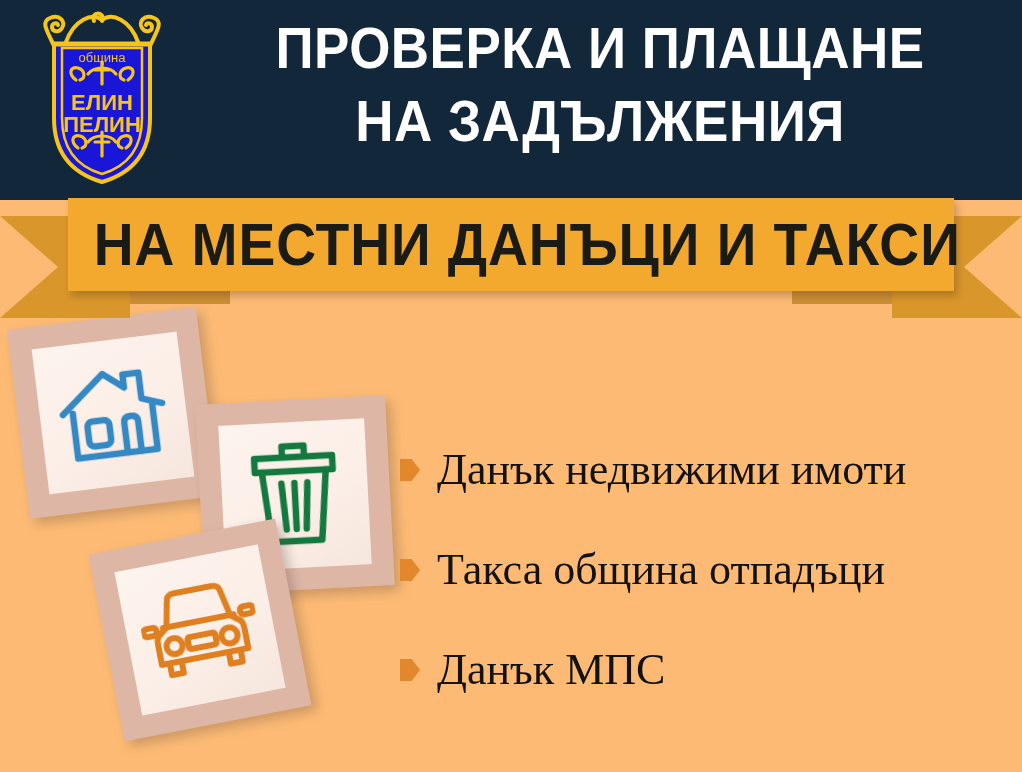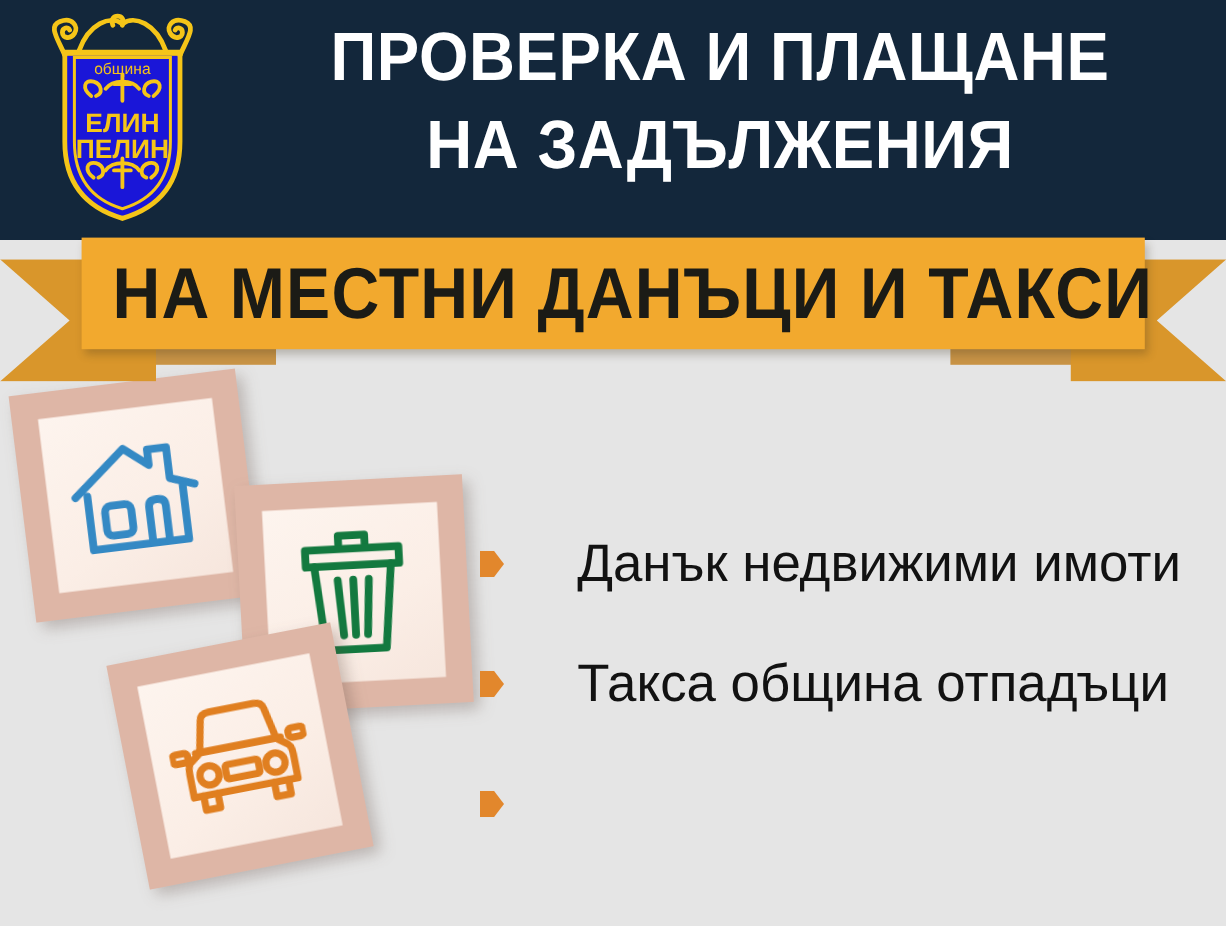--- a/index.html
+++ b/index.html
@@ -4,21 +4,21 @@
 <style>
   * { box-sizing: border-box; margin: 0; padding: 0; }
   html, body {
     width: 1022px; height: 772px;
     overflow: hidden;
     font-family: "Liberation Sans", sans-serif;
   }
   .poster {
     position: relative;
     width: 1022px; height: 772px;
-    background: #e5e5e5;
+    background: #fdba74;
     overflow: hidden;
   }
 
   
   .header {
     position: absolute;
     left: 0; top: 0;
     width: 1022px; height: 200px;
     background: #13273b;
     z-index: 2;
@@ -159,26 +159,25 @@
     height: 100px;
   }
   .bullet {
     flex: 0 0 auto;
     width: 20px; height: 22px;
     margin-right: 17px;
     background: #e2872c;
     clip-path: polygon(0 0, 58% 0, 100% 50%, 58% 100%, 0 100%);
   }
   .item-label {
-    font-family: Liberation Sans, sans-serif;
+    font-family: Liberation Serif, serif;
     font-size: 44px;
     line-height: 48px;
     color: #121212;
     white-space: nowrap;
-    margin-left: 44px;
   }
 </style>
 </head>
 <body>
 
 <div class="poster">
 
   <div class="header">
 
     <div class="crest-wrap">
@@ -292,16 +291,17 @@
     <div class="list-item">
       <span class="bullet"></span>
       <span class="item-label">Данък недвижими имоти</span>
     </div>
     <div class="list-item">
       <span class="bullet"></span>
       <span class="item-label">Такса община отпадъци</span>
     </div>
     <div class="list-item">
       <span class="bullet"></span>
+      <span class="item-label">Данък МПС</span>
     </div>
   </div>
 
 </div>
 
 </body></html>

